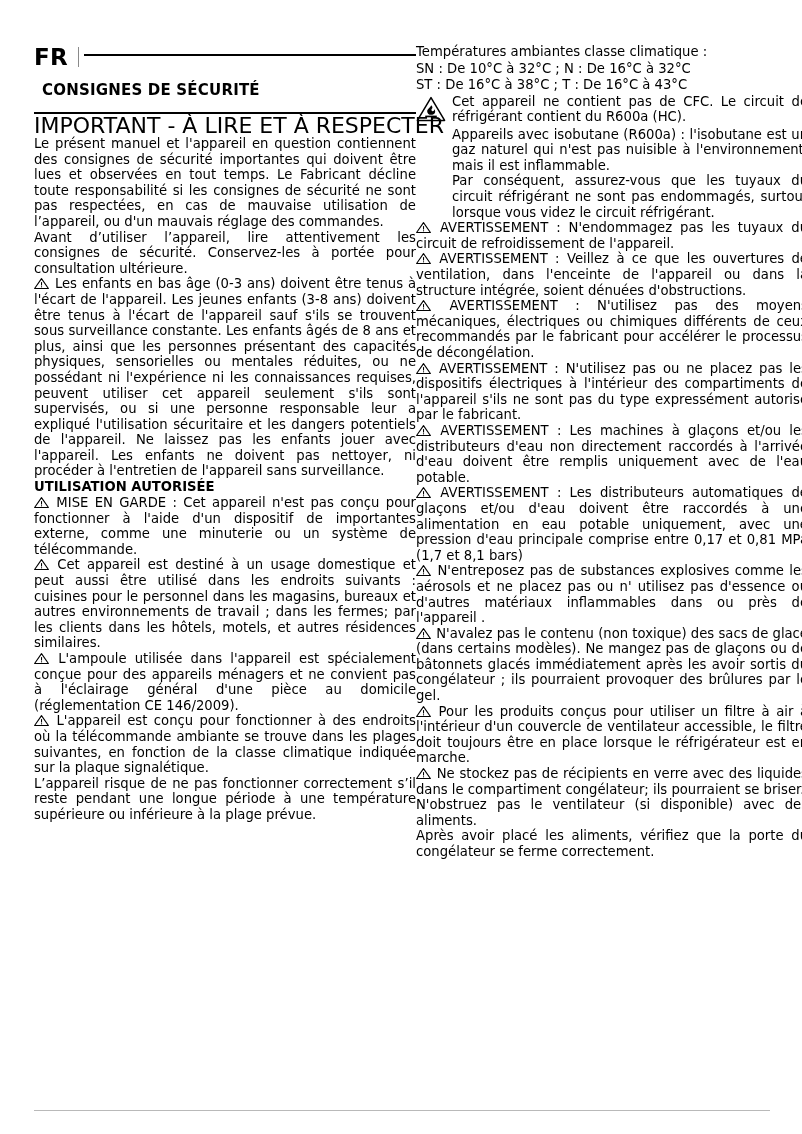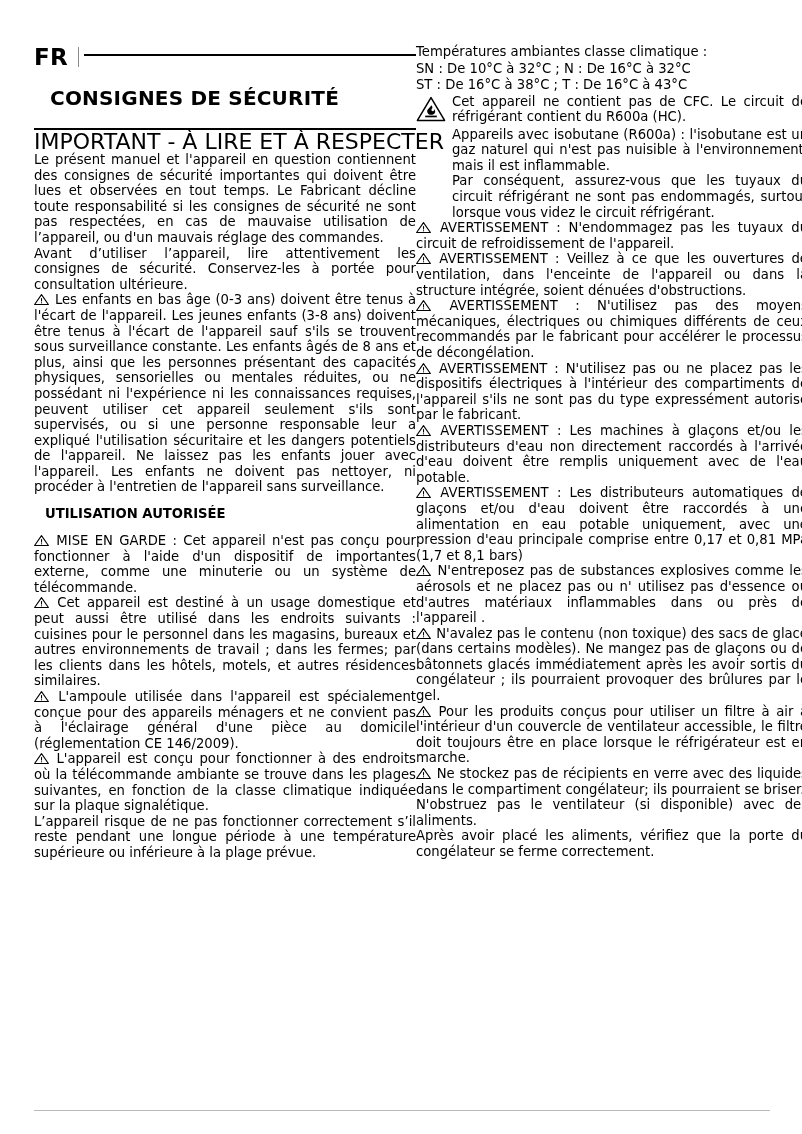--- a/index.html
+++ b/index.html
@@ -62,25 +62,25 @@
     width: 1px; height: 20px;
     background: #8a8a8a;
   }
   .hdr-hrule {
     position: absolute;
     left: 6px; right: 0; top: 8px;
     height: 2px;
     background: #000;
   }
   .doc-title {
-    font-size: 20px;
+    font-size: 15px;
     font-weight: bold;
     letter-spacing: 0.2px;
     line-height: 25px;
-    margin: 16px;
+    margin: 8px;
     padding: 0 0 1px 0;
     white-space: nowrap;
   }
   .title-rule {
     height: 2px;
     background: #000;
     margin: 1px 0 2px 0;
   }
   .subtitle {
     font-size: 22px;
@@ -94,21 +94,21 @@
   p.para {
     margin: 0;
     padding: 0;
     text-align: justify;
     text-justify: inter-word;
   }
   .sec-head {
     font-weight: bold;
     font-size: 13.2px;
     line-height: 16px;
-    margin: 11px;
+    margin: 0;
     text-align: left;
   }
 
   
   .warn {
     display: inline-block;
     width: 15px;
     height: 11px;
     position: relative;
     vertical-align: -1px;

